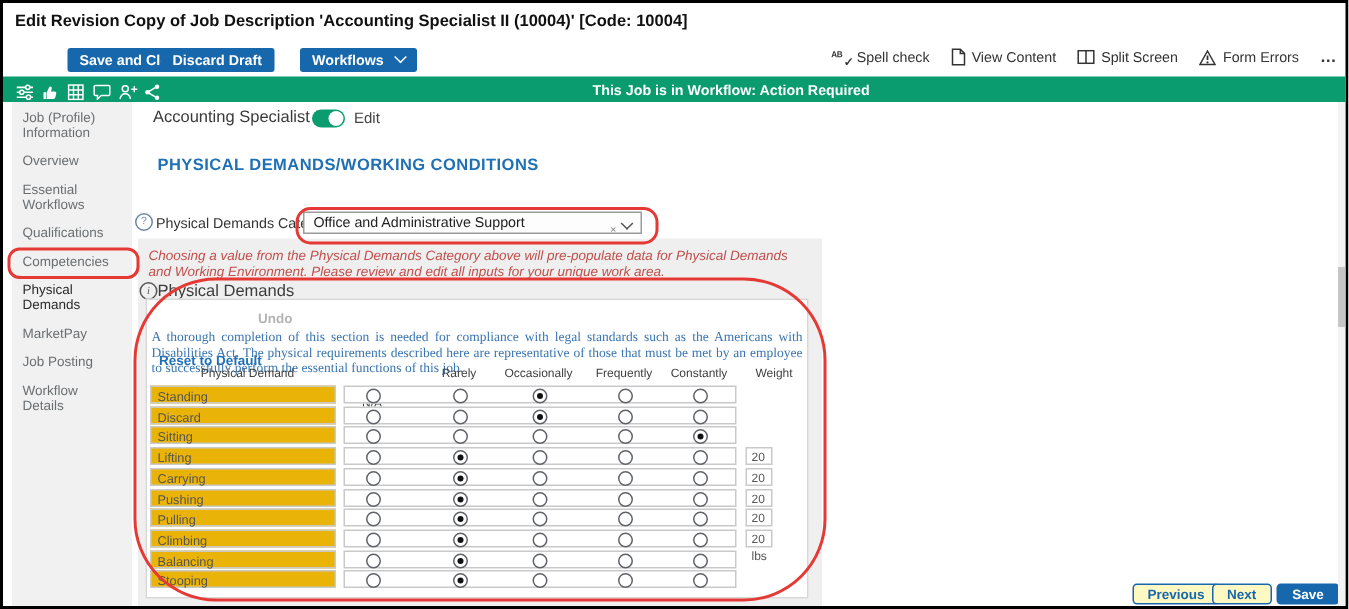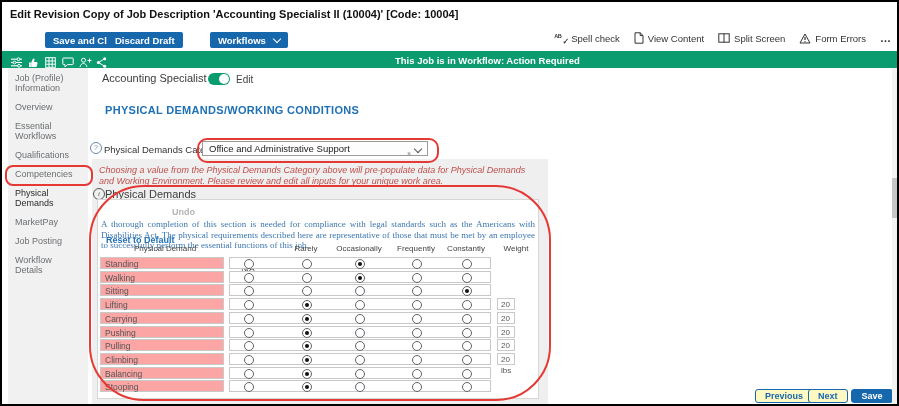--- a/index.html
+++ b/index.html
@@ -46,21 +46,21 @@
   .notice{left:7px;top:6px;width:440px;font-size:9px;font-style:italic;color:var(--notice-red);line-height:10.5px;}
   .iicon{left:1px;top:29px;width:10px;height:10px;border:1px solid #555;border-radius:50%;
          font-size:7px;font-style:italic;font-family:"Liberation Serif",serif;color:#555;text-align:center;line-height:10px;cursor:pointer;}
   .pd-title{left:13px;top:29px;font-size:11px;color:#3c3c3c;}
   .whitebox{left:5px;top:40px;width:442px;height:200px;background:#fff;border:1px solid #d7d7d7;box-sizing:border-box;}
   .reset-link{left:8px;top:7px;font-size:9px;font-weight:bold;color:var(--heading-blue);cursor:pointer;margin-top:28px;}
   .undo-link{left:74px;top:7px;font-size:9px;font-weight:bold;color:#b4b4b4;cursor:pointer;}
   .pd-desc{left:3px;top:19px;width:434px;font-size:9px;color:var(--para-blue);line-height:10.5px;text-align:justify;font-family:Liberation Serif, serif;}
   .th{position:absolute;top:44px;transform:translateX(-50%);font-size:8px;color:#3f3f3f;white-space:nowrap;}
   .table-row{position:absolute;left:0;width:442px;height:12px;}
-  .demand-input{position:absolute;left:2px;top:0;width:124px;height:12px;border:1px solid #c9c9c9;background:#fca5a5;
+  .demand-input{position:absolute;left:2px;top:0;width:124px;height:12px;border:1px solid #c9c9c9;background:#eab308;
          font-size:8.5px;color:#555;line-height:12px;padding-left:4px;box-sizing:border-box;}
   .radio-group{position:absolute;left:131px;top:0;width:262px;height:12px;border:1px solid #c9c9c9;background:#fff;box-sizing:border-box;}
   .radio{position:absolute;top:1px;width:8px;height:8px;border:1px solid #5f6368;border-radius:50%;background:#fff;
          transform:translateX(-50%);cursor:pointer;}
   .radio.on::after{content:"";position:absolute;left:50%;top:50%;width:4px;height:4px;margin:-2px 0 0 -2px;border-radius:50%;background:#111;}
   .weight-input{position:absolute;left:399px;top:0;width:18px;height:12px;border:1px solid #c9c9c9;background:#fff;
          font-size:8px;color:#555;line-height:11px;padding-left:3px;box-sizing:border-box;}
   
   .annot{position:absolute;border:2px solid var(--annotation-red);pointer-events:none;}
   .annot.sidebar-a{left:3px;top:163px;width:84px;height:17px;border-radius:8px;}
@@ -77,21 +77,21 @@
 </style>
 </head>
 <body>
 
 <div class="window">
 
   <div class="abs win-title">Edit Revision Copy of Job Description 'Accounting Specialist II (10004)' [Code: 10004]</div>
 
   <button class="btn" style="left:8px;margin-left:35px;">Save and Close</button>
   <button class="btn" style="left:105px;">Discard Draft</button>
-  <button class="btn" style="left:208px;">
+  <button class="btn" style="left:198px;">
     <span>Workflows</span><span class="caret"></span>
   </button>
 
   <div class="tb-right">
     <div class="tb-action">
       <span class="spellck">ᴬᴮ<span class="ck">✓</span></span>
       <span>Spell check</span>
     </div>
     <div class="tb-action">
       <span>
@@ -216,21 +216,21 @@
             <div class="demand-input">Standing</div>
             <div class="radio-group">
               <span class="radio" style="left: 19px;"></span>
               <span class="radio" style="left: 77px;"></span>
               <span class="radio on" style="left: 130px;"></span>
               <span class="radio" style="left: 187px;"></span>
               <span class="radio" style="left: 237px;"></span>
             </div>
           </div>
           <div class="table-row" style="top: 70.7px;">
-            <div class="demand-input">Walking</div>
+            <div class="demand-input">Discard</div>
             <div class="radio-group">
               <span class="radio" style="left: 19px;"></span>
               <span class="radio" style="left: 77px;"></span>
               <span class="radio on" style="left: 130px;"></span>
               <span class="radio" style="left: 187px;"></span>
               <span class="radio" style="left: 237px;"></span>
             </div>
           </div>
           <div class="table-row" style="top: 84.4px;">
             <div class="demand-input">Sitting</div>

